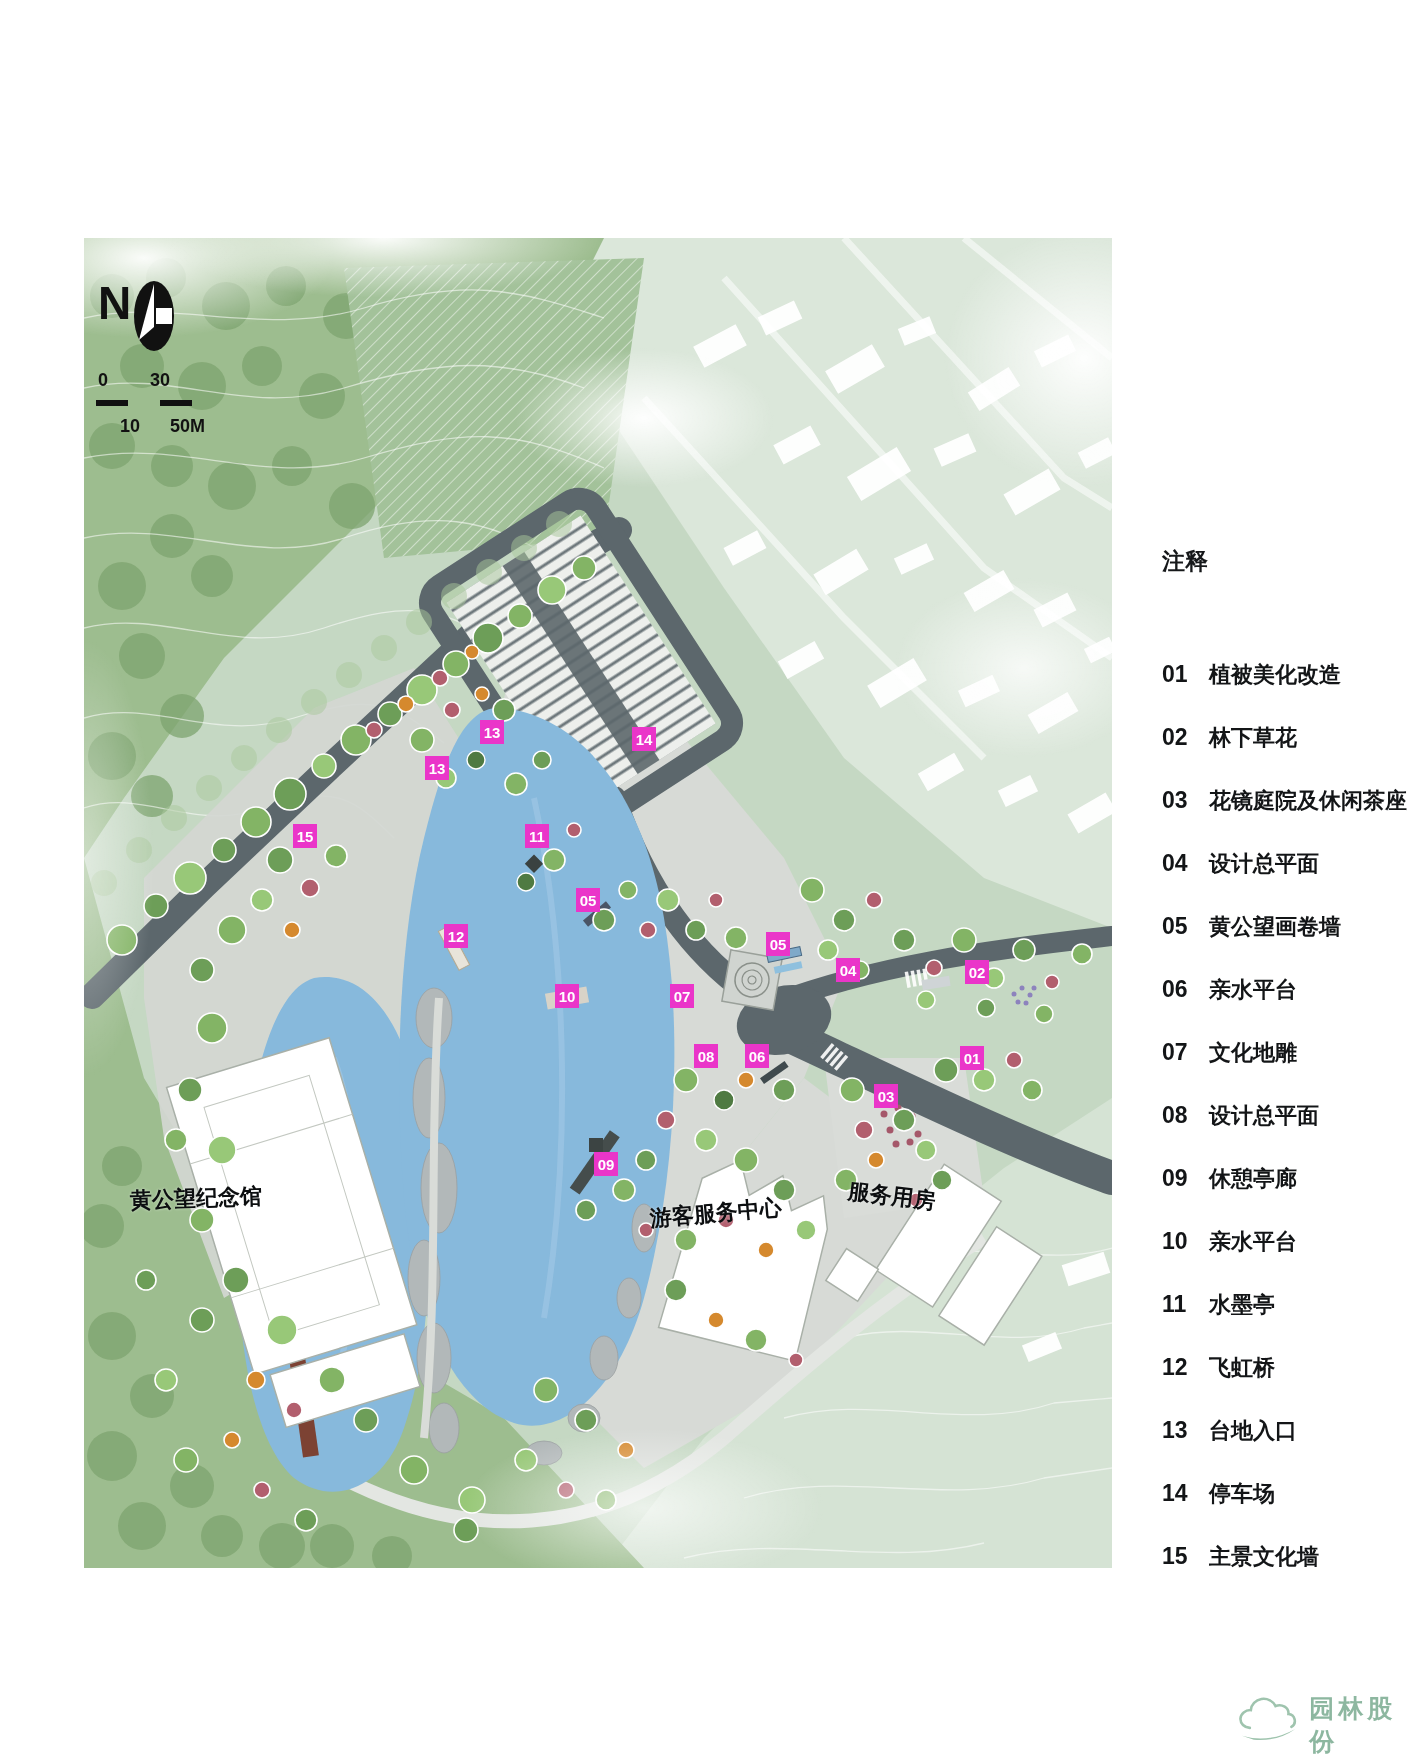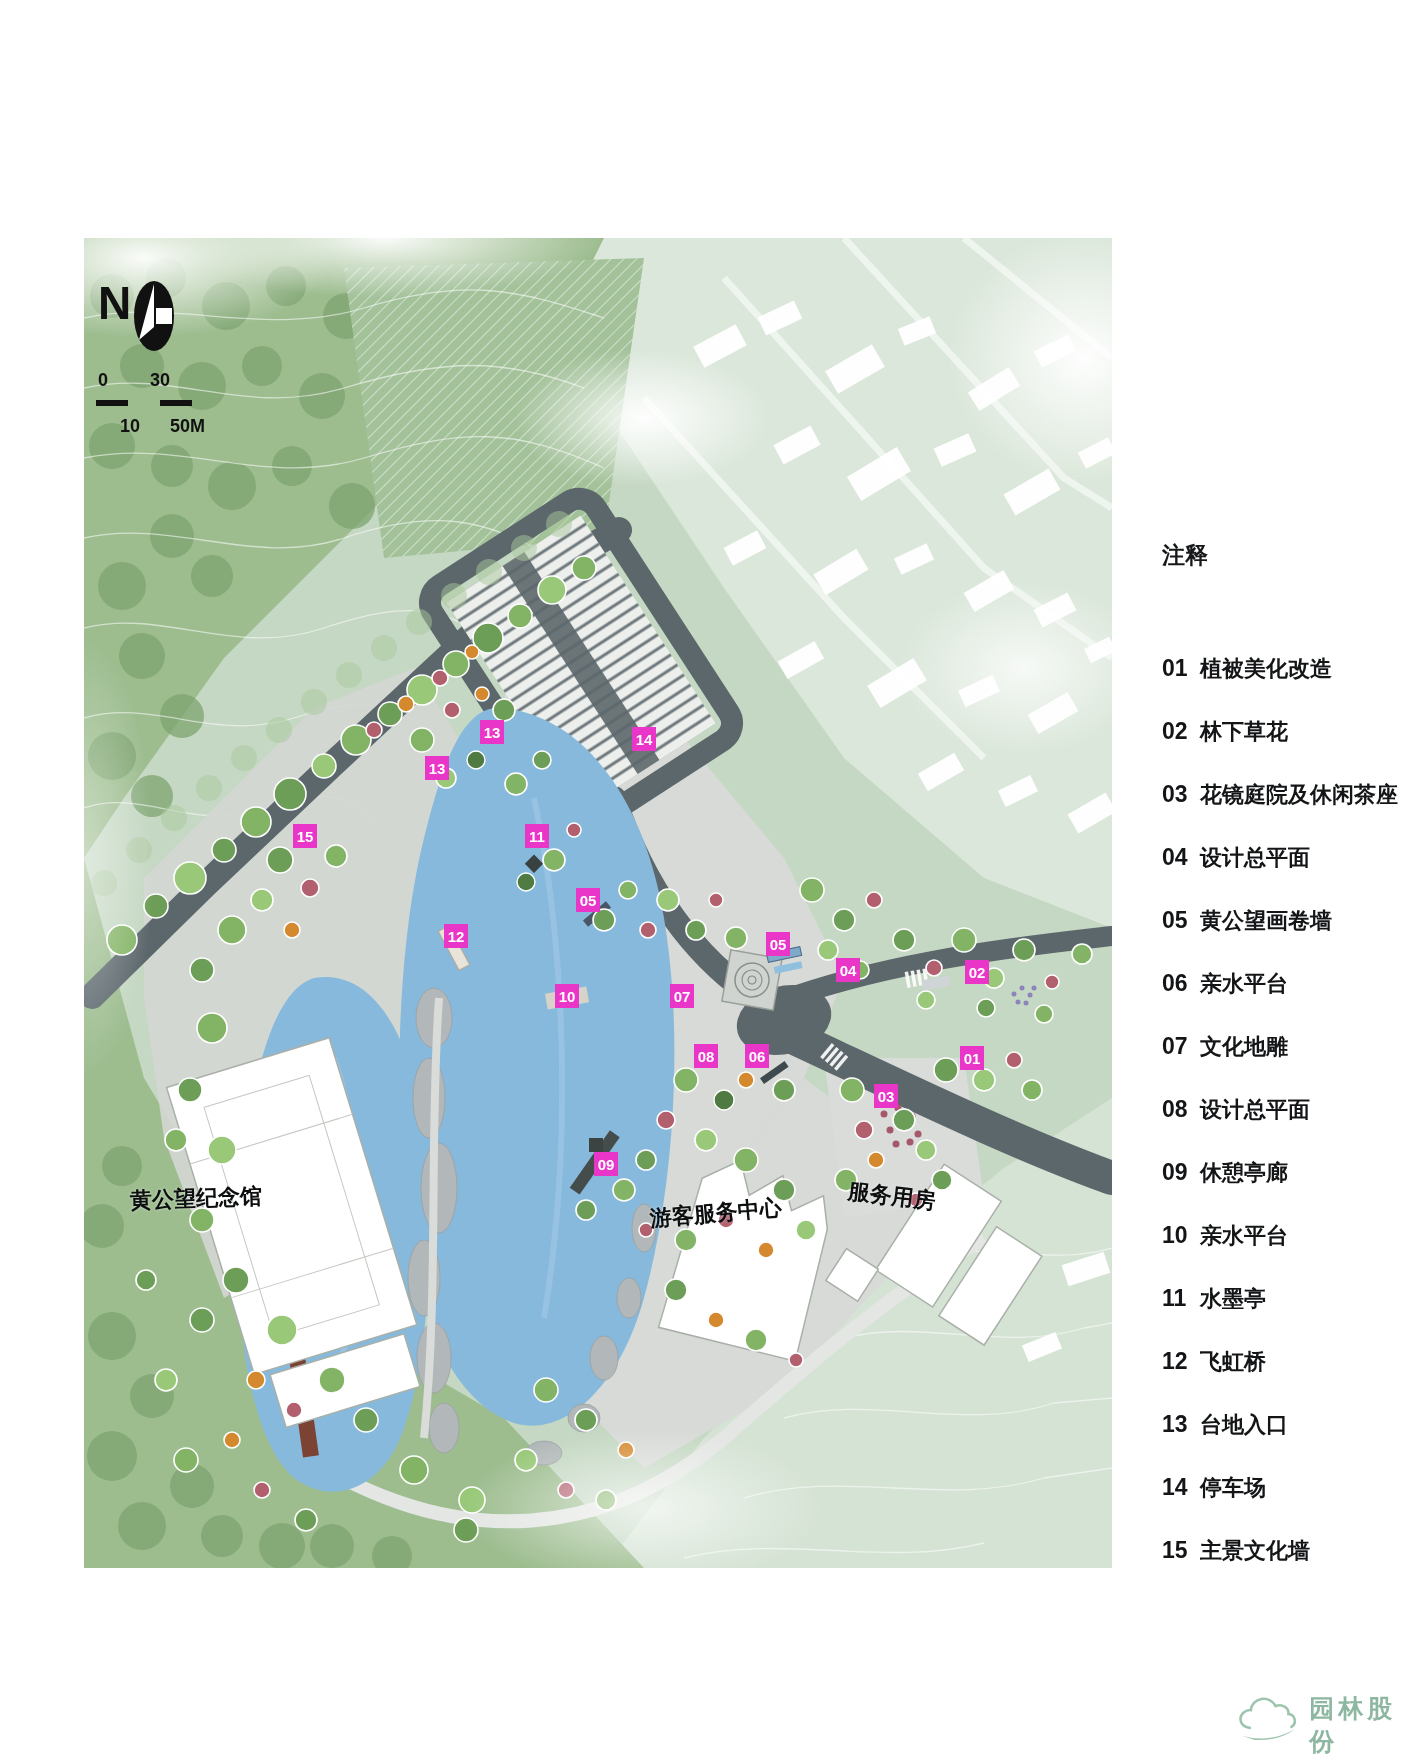--- a/index.html
+++ b/index.html
@@ -15,25 +15,25 @@
   .titleblock { position:absolute; left:1062px; top:96px; width:256px; }
   .title-zh { font-size:27px; font-weight:bold; text-align:center; color:#26292c; letter-spacing:2px; }
   .title-rule { position:relative; height:10px; margin-top:18px; }
   .title-rule .rule { position:absolute; left:6px; right:6px; top:3px; height:4px; background:#26292c; }
   .title-rule .dot { position:absolute; top:-1px; width:7px; height:7px; border:3px solid #26292c; border-radius:50%; background:#fff; }
   .title-rule .dot.l { left:-2px; } .title-rule .dot.r { right:-2px; }
   .title-en { margin-top:8px; font-size:19px; font-weight:600; text-align:center; color:#3a3f42; letter-spacing:0.5px; }
 
   
   .legend { position:absolute; left:1162px; top:540px; width:262px; }
-  .legend h2 { font-size:23px; font-weight:bold; color:#16181a; }
+  .legend h2 { font-size:23px; font-weight:bold; color:#16181a;margin-top:6px; }
   .legend ul { list-style:none; margin-top:66px; }
   .legend li { height:63px; display:flex; align-items:center; }
   .legend .num { width:38px; font-size:23px; font-weight:bold; color:#131517; }
-  .legend .lab { font-size:22px; font-weight:bold; color:#131517; white-space:nowrap; }
+  .legend .lab { font-size:22px; font-weight:bold; color:#131517; white-space:nowrap;margin-left:9px; }
 
   
   .map { position:absolute; left:84px; top:238px; width:1028px; height:1330px; overflow:hidden; }
   .map svg.base { position:absolute; left:0; top:0; }
 
   .compass { position:absolute; left:10px; top:38px; width:110px; height:92px; }
   .compass .n { position:absolute; left:4px; top:4px; font-size:46px; font-weight:bold; color:#111; line-height:1; }
   .compass svg { position:absolute; left:32px; top:0; }
 
   .scalebar { position:absolute; left:12px; top:132px; width:120px; height:66px; font-weight:bold; color:#111; }

